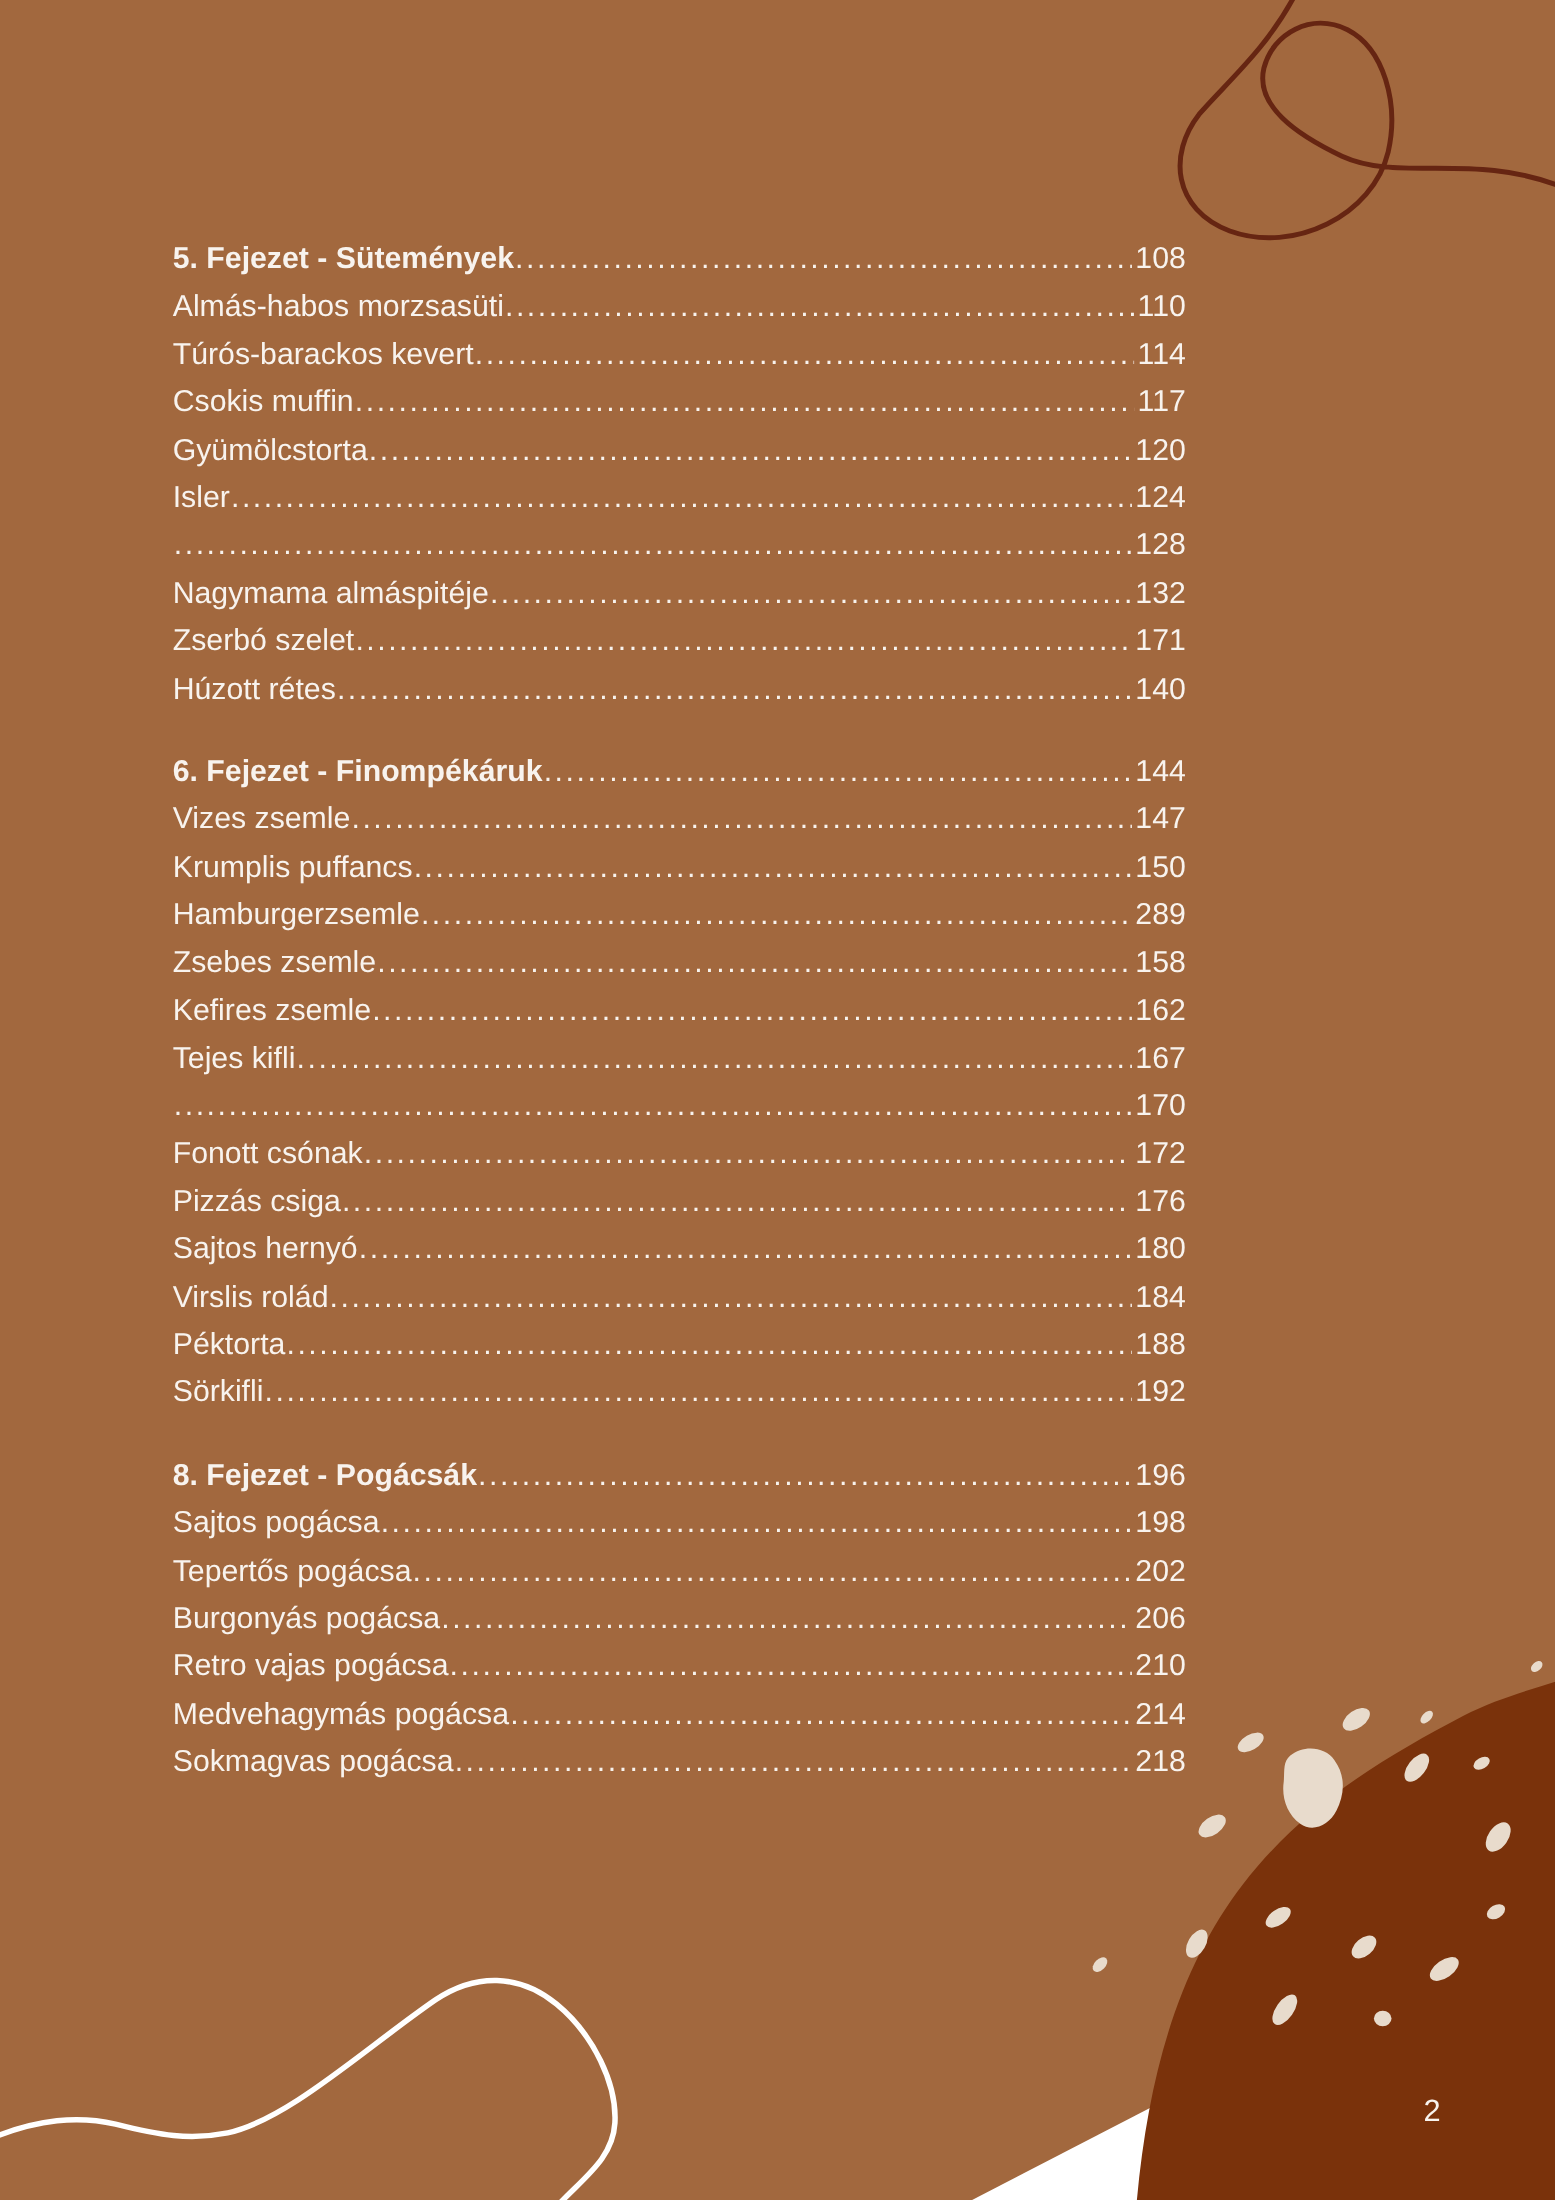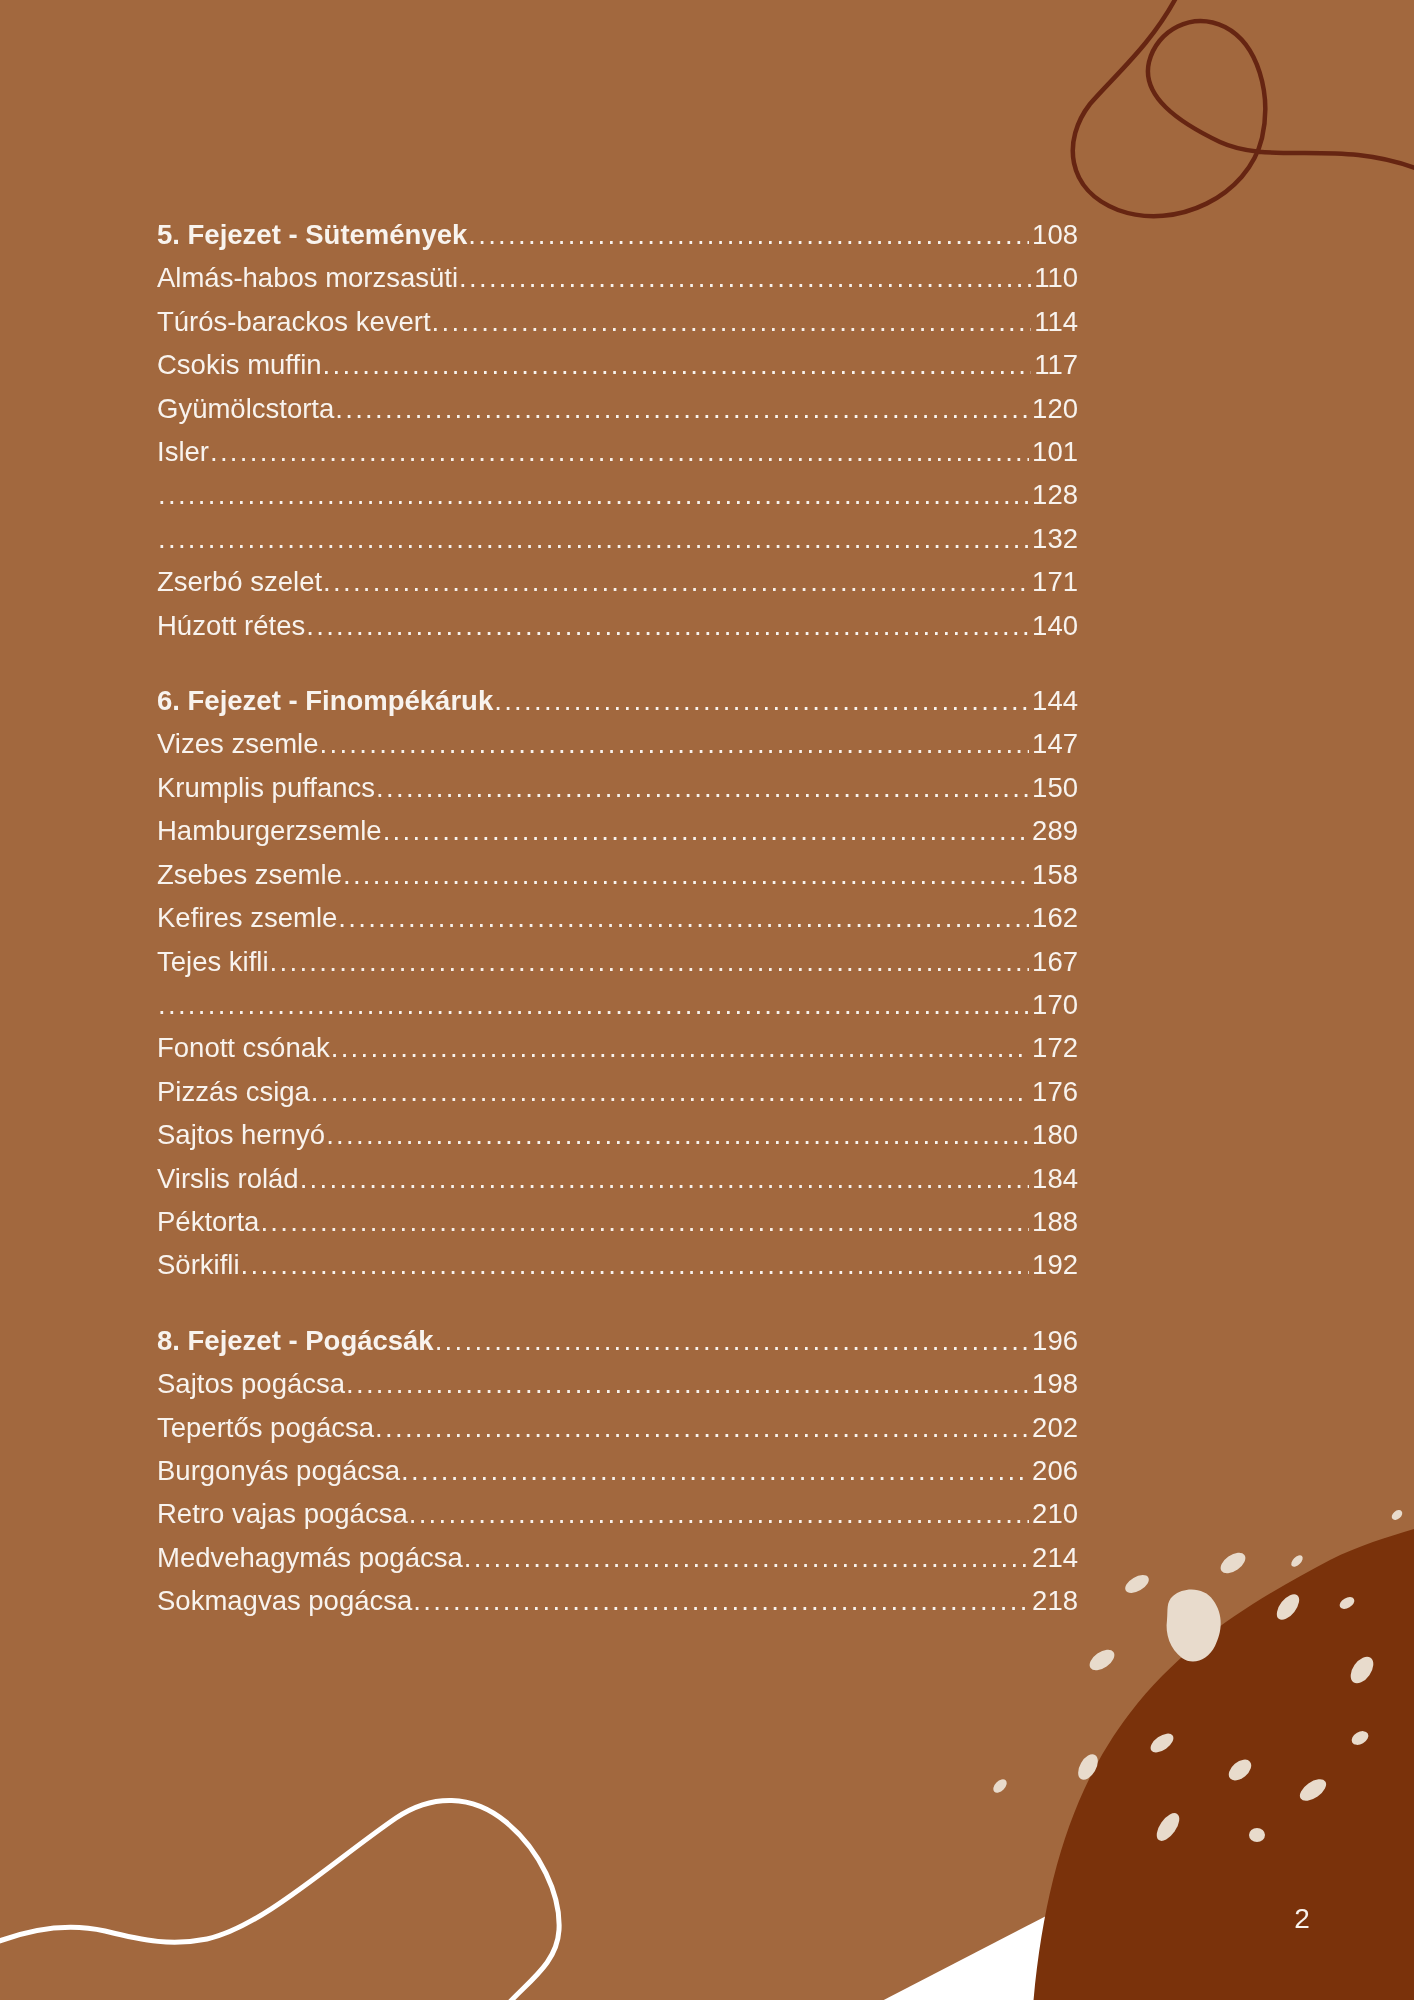--- a/index.html
+++ b/index.html
@@ -129,27 +129,28 @@
       <span class="toc-page">117</span>
     </div>
     <div class="toc-row">
       <span class="toc-title">Gyümölcstorta</span>
       <span class="leader">....................................................................................................................................................................................................................................................................</span>
       <span class="toc-page">120</span>
     </div>
     <div class="toc-row">
       <span class="toc-title">Isler</span>
       <span class="leader">....................................................................................................................................................................................................................................................................</span>
-      <span class="toc-page">101</span>
+      <span class="toc-page">124</span>
     </div>
     <div class="toc-row">
       <span class="leader">....................................................................................................................................................................................................................................................................</span>
       <span class="toc-page">128</span>
     </div>
     <div class="toc-row">
+      <span class="toc-title">Nagymama almáspitéje</span>
       <span class="leader">....................................................................................................................................................................................................................................................................</span>
       <span class="toc-page">132</span>
     </div>
     <div class="toc-row">
       <span class="toc-title">Zserbó szelet</span>
       <span class="leader">....................................................................................................................................................................................................................................................................</span>
       <span class="toc-page">171</span>
     </div>
     <div class="toc-row">
       <span class="toc-title">Húzott rétes</span>

